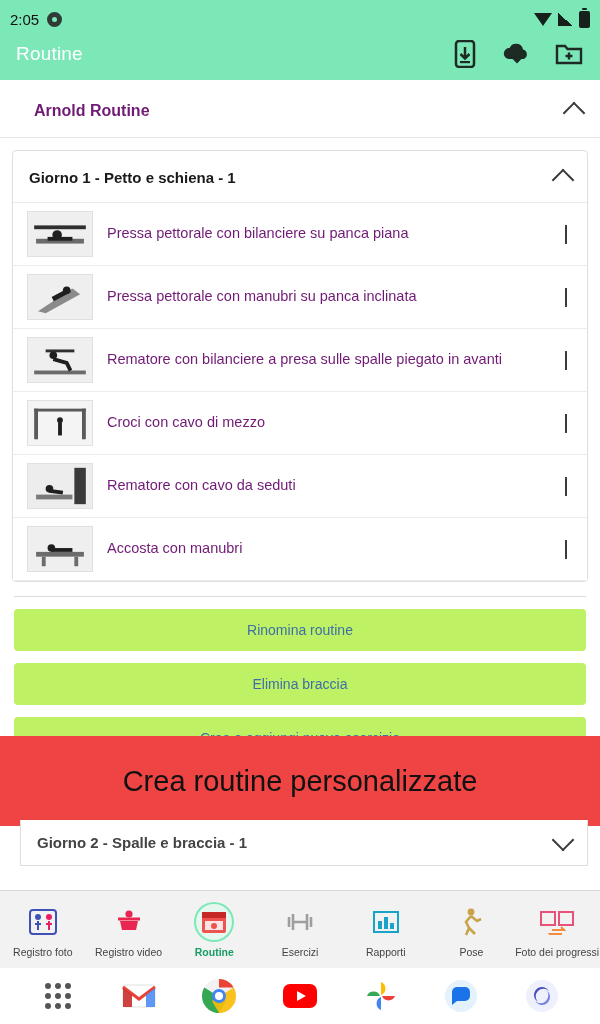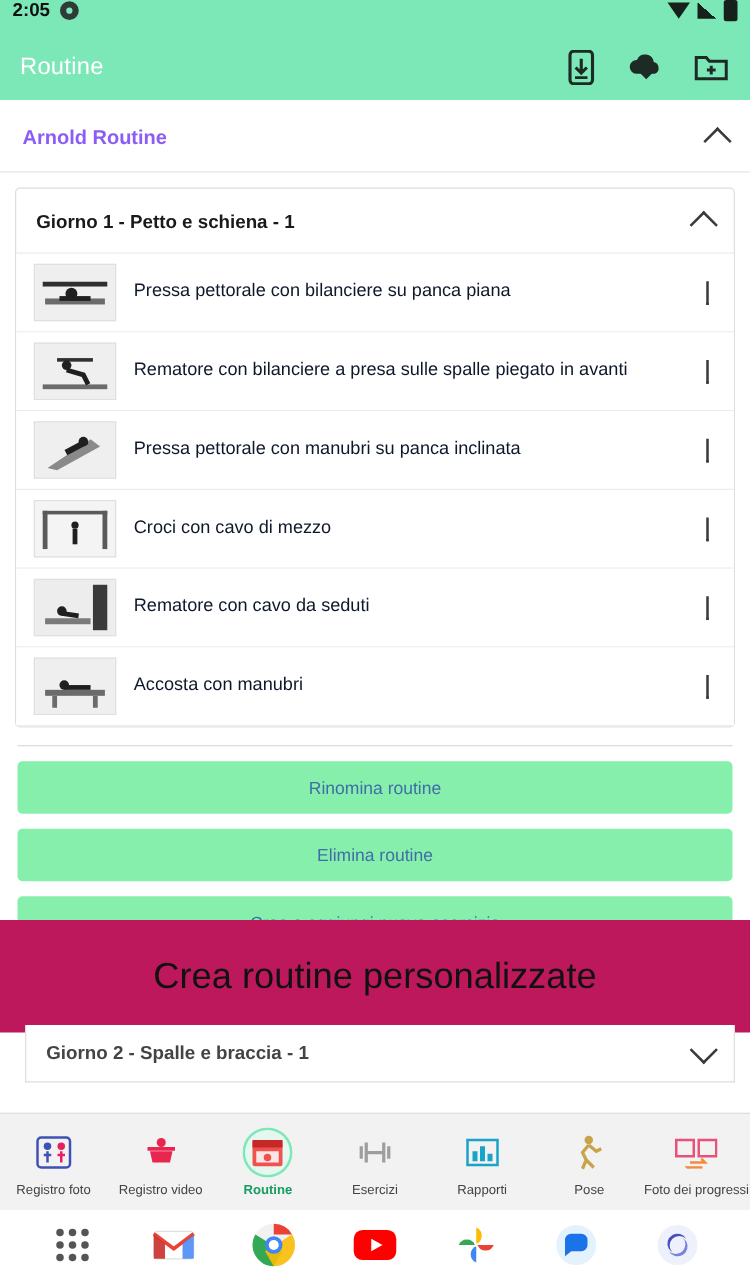--- a/index.html
+++ b/index.html
@@ -9,25 +9,24 @@
     font-family: "Liberation Sans", sans-serif;
     background: #ffffff;
     overflow: hidden;
   }
 
   
   .status-bar {
     height: 28px;
     background: #7CE8B8;
     display: flex;
-    align-items: flex-start;
+    align-items: flex-end;
     padding: 0 10px;
     color: #1b1b1b;
     font-size: 15px;
-    font-weight: bold;
   }
   .status-left { display: flex; align-items: center; gap: 8px; }
   .status-right { margin-left: auto; display: flex; align-items: center; gap: 6px; }
   .clock { font-size: 15px; color: #111; }
   .dot-icon {
     width: 15px; height: 15px; border-radius: 50%;
     background: #2f3b36; display: inline-block;
     border: 2px solid #2f3b36;
     position: relative;
   }
@@ -77,21 +76,21 @@
     position: relative;
   }
   .routine-card {
     background: #ffffff;
   }
   .routine-header {
     display: flex; align-items: center;
     padding: 20px 18px 16px 18px;
     border-bottom: 1px solid #e6e6e6;
   }
-  .routine-title { font-size: 16px; font-weight: bold; color: #8b5cf6; }
+  .routine-title { font-size: 16px; font-weight: bold; color: #701a75; margin-left: 16px; }
   .chev {
     margin-left: auto;
     width: 16px; height: 16px;
     border-left: 2px solid #3a3a3a;
     border-bottom: 2px solid #3a3a3a;
   }
   .chev.up { transform: rotate(135deg); margin-top: 5px; }
   .chev.down { transform: rotate(-45deg); margin-bottom: 5px; }
   .chev.small { width: 13px; height: 13px; border-width: 2px; }
 
@@ -120,50 +119,50 @@
     background: #f2f2f2;
     border: 1px solid #e0e0e0;
     flex: 0 0 auto;
     position: relative;
     overflow: hidden;
   }
   .ex-thumb svg { display: block; width: 100%; height: 100%; }
   .ex-name {
     flex: 1;
     font-size: 14.5px;
-    color: #0f172a;
+    color: #701a75;
     padding: 0 12px 0 14px;
     line-height: 1.35;
   }
   .ex-chev { flex: 0 0 auto; margin-right: 6px; }
 
   .divider-thin {
     height: 1px; background: #dcdcdc; margin: 12px 14px 0 14px;
   }
 
   .btn-wrap { padding: 12px 14px 0 14px; }
   .flat-btn {
     width: 100%;
     height: 42px;
-    background: #86efac;
+    background: #bef264;
     border: none;
     border-radius: 4px;
     color: #3f6ea8;
     font-size: 14px;
     font-family: "Liberation Sans", sans-serif;
     cursor: pointer;
   }
 
   
   .caption-band {
     position: absolute;
     left: 0; right: 0;
     top: 656px;
     height: 90px;
-    background: #be185d;
+    background: #ef4444;
     display: flex;
     align-items: center;
     justify-content: center;
   }
   .caption-text {
     font-size: 29px;
     color: #111;
   }
   .next-day {
     position: absolute;
@@ -283,40 +282,40 @@
             </svg>
           </span>
           <span class="ex-name">Pressa pettorale con bilanciere su panca piana</span>
           <span class="ex-chev"><span class="chev down small"></span></span>
         </div>
 
         <div class="ex-row">
           <span class="ex-thumb">
             <svg viewBox="0 0 66 46">
                 <rect width="66" height="46" fill="#efefef"></rect>
+              <path d="M10 38 L46 14 L54 20 L18 40 z" fill="#8a8a8a"></path>
+              <circle cx="40" cy="16" r="4" fill="#1f1f1f"></circle>
+              <rect x="24" y="18" width="20" height="5" fill="#1f1f1f" transform="rotate(-28 34 20)"></rect>
+            </svg>
+          </span>
+          <span class="ex-name">Pressa pettorale con manubri su panca inclinata</span>
+          <span class="ex-chev"><span class="chev down small"></span></span>
+        </div>
+
+        <div class="ex-row">
+          <span class="ex-thumb">
+            <svg viewBox="0 0 66 46">
+                <rect width="66" height="46" fill="#efefef"></rect>
               <rect x="6" y="34" width="54" height="4" fill="#6b6b6b"></rect>
               <rect x="18" y="12" width="30" height="3" fill="#2f2f2f"></rect>
               <circle cx="26" cy="18" r="4" fill="#1f1f1f"></circle>
               <path d="M26 22 L40 26 L44 34" stroke="#1f1f1f" stroke-width="4" fill="none"></path>
             </svg>
           </span>
           <span class="ex-name">Rematore con bilanciere a presa sulle spalle piegato in avanti</span>
-          <span class="ex-chev"><span class="chev down small"></span></span>
-        </div>
-
-        <div class="ex-row">
-          <span class="ex-thumb">
-            <svg viewBox="0 0 66 46">
-                <rect width="66" height="46" fill="#efefef"></rect>
-              <path d="M10 38 L46 14 L54 20 L18 40 z" fill="#8a8a8a"></path>
-              <circle cx="40" cy="16" r="4" fill="#1f1f1f"></circle>
-              <rect x="24" y="18" width="20" height="5" fill="#1f1f1f" transform="rotate(-28 34 20)"></rect>
-            </svg>
-          </span>
-          <span class="ex-name">Pressa pettorale con manubri su panca inclinata</span>
           <span class="ex-chev"><span class="chev down small"></span></span>
         </div>
 
         <div class="ex-row">
           <span class="ex-thumb">
             <svg viewBox="0 0 66 46">
                 <rect width="66" height="46" fill="#f4f4f4"></rect>
               <rect x="6" y="8" width="4" height="32" fill="#5a5a5a"></rect>
               <rect x="56" y="8" width="4" height="32" fill="#5a5a5a"></rect>
               <rect x="6" y="8" width="54" height="3" fill="#5a5a5a"></rect>
@@ -359,21 +358,21 @@
 
       </div>
     </div>
 
     <div class="divider-thin"></div>
 
     <div class="btn-wrap">
       <button class="flat-btn">Rinomina routine</button>
     </div>
     <div class="btn-wrap">
-      <button class="flat-btn">Elimina routine</button>
+      <button class="flat-btn">Elimina braccia</button>
     </div>
     <div class="btn-wrap">
       <button class="flat-btn">Crea e aggiungi nuovo esercizio</button>
     </div>
   </div>
 
   <div class="caption-band">
     <span class="caption-text">Crea routine personalizzate</span>
   </div>
 

